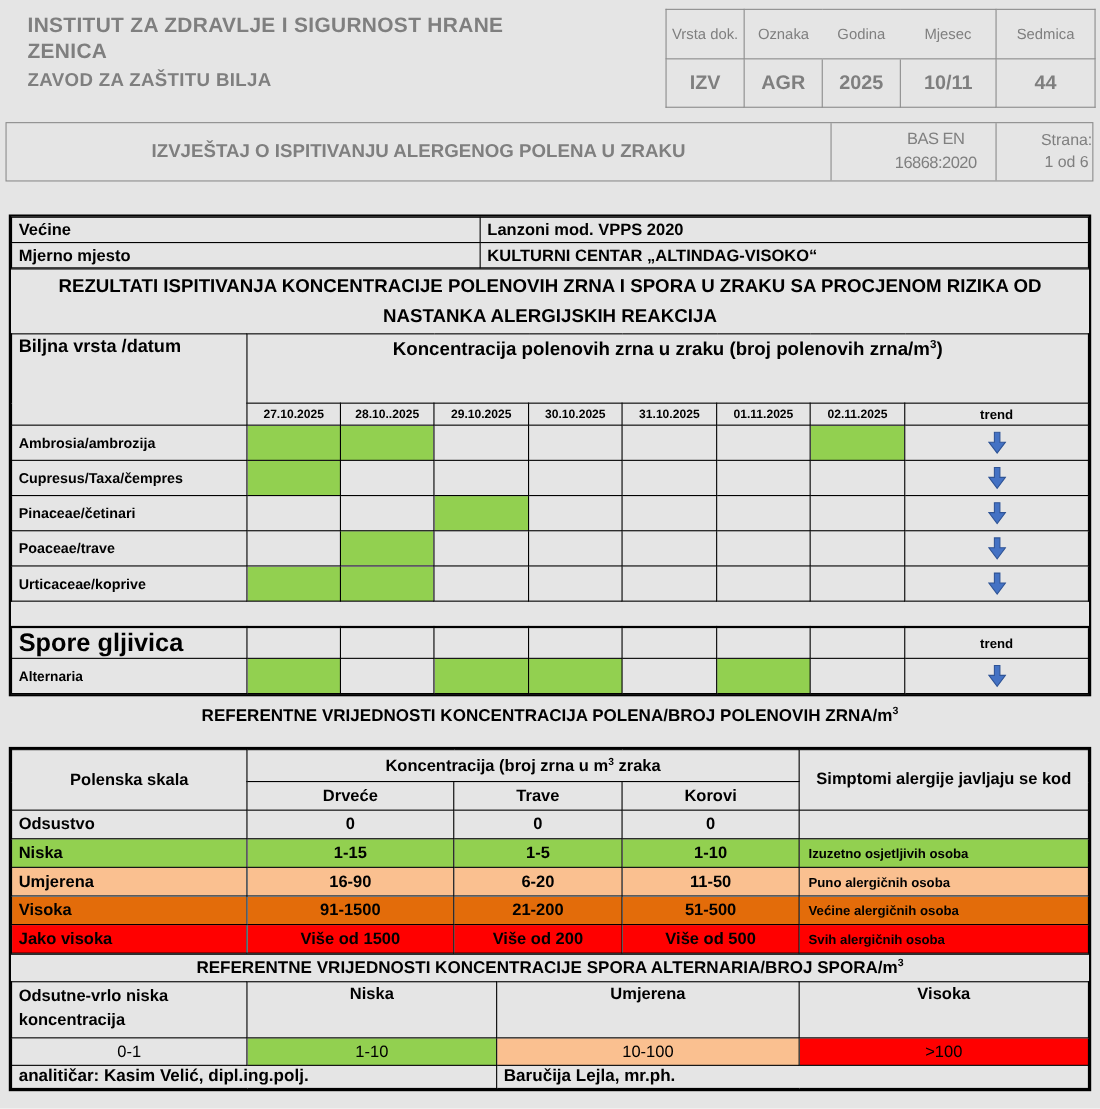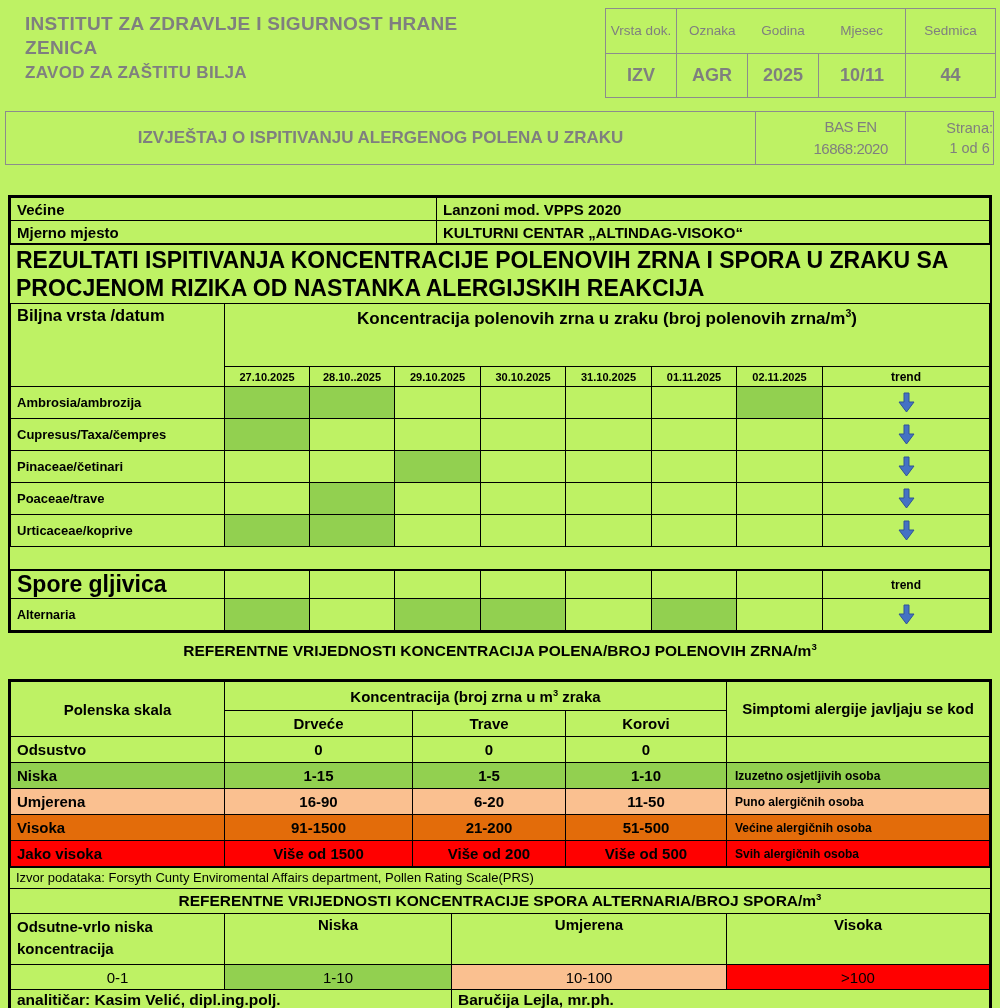--- a/index.html
+++ b/index.html
@@ -1,16 +1,16 @@
 <!DOCTYPE html>
 <html style="--green: #92D050; --peach: #FAC090; --orange: #E36C0A; --red: #FF0000; --arrow-blue: #4472C4; --arrow-blue-dark: #2F5496; --gray-text: #7F7F7F; --border-gray: #8C8C8C;"><head>
 <meta charset="utf-8">
 <style>
   html,body{margin:0;padding:0;background:#fff;}
-  .page{position:relative;width:1000px;height:1008px;background:#bef264;overflow:hidden;
+  .page{position:relative;width:1000px;height:1008px;background:#e5e5e5;overflow:hidden;
         font-family:"Liberation Sans",sans-serif;color:#000;}
 
   
   .institute{position:absolute;left:25px;top:12px;width:570px;color:var(--gray-text);font-weight:bold;}
   .institute .l1{font-size:19px;line-height:24px;letter-spacing:.3px;}
   .institute .l3{font-size:17px;line-height:25px;letter-spacing:.3px;}
 
   table.docinfo{position:absolute;left:605px;top:8px;width:390px;border-collapse:collapse;
         table-layout:fixed;color:var(--gray-text);}
   table.docinfo td{border:1.5px solid var(--border-gray);text-align:center;vertical-align:middle;padding:0;}
@@ -27,22 +27,22 @@
         font-size:15px;line-height:22px;letter-spacing:-.5px;border-right:1.5px solid var(--border-gray);}
   .tb-page{flex:1;display:flex;flex-direction:column;justify-content:center;text-align:center;
         font-size:14.5px;line-height:20px;}
 
   
   .mainwrap{position:absolute;left:8px;top:195px;width:980px;border:2px solid #000;}
   table.t{border-collapse:collapse;table-layout:fixed;width:100%;}
   table.t td{border:1px solid #000;padding:0 4px;vertical-align:middle;overflow:hidden;}
 
   #tableA td{height:22px;font-weight:bold;font-size:15px;padding-left:6px;}
-  .rez-heading{border-top:1px solid #000;font-weight:bold;font-size:23px;
-        line-height:28px;padding:1px 6px;}
+  .rez-heading{border-top:1px solid #000;font-weight:bold;font-size:17px;text-align:center;
+        line-height:28px;padding:1px 24px;}
 
   #tableB td.bvd{vertical-align:top;font-weight:bold;font-size:16.5px;padding:2px 2px 0 6px;}
   #tableB td.conc{height:59px;vertical-align:top;text-align:center;font-weight:bold;font-size:17px;padding-top:3px;}
   #tableB td.date{height:19px;padding:0;text-align:center;font-size:11px;font-weight:bold;margin-top:26px;}
   #tableB td.trendhdr{text-align:center;font-size:12px;font-weight:bold;padding:0;}
   #tableB td.sp-name{height:31px;font-size:13px;font-weight:bold;padding-left:6px;}
   #tableB td.cell{padding:0;}
   td.cell[data-filled="1"]{background:var(--green);}
   #tableB td.trendcell{text-align:center;padding:0;}
   #tableB td.spacer{height:22px;border-left:none;border-right:none;border-top:1px solid #000;
@@ -325,21 +325,20 @@
       <tr data-color="red">
         <td class="scale">Jako visoka</td>
         <td class="num">Više od 1500</td>
         <td class="num">Više od 200</td>
         <td class="num">Više od 500</td>
         <td class="sympt">Svih alergičnih osoba</td>
       </tr>
     </tbody>
       </table>
 
-    <div class="source-note">Izvor podataka: Forsyth Cunty Enviromental Affairs department, Pollen Rating Scale(PRS)</div>
 
     <div class="ref2-title"><span>REFERENTNE VRIJEDNOSTI KONCENTRACIJE SPORA ALTERNARIA/BROJ SPORA/m</span><sup>3</sup></div>
 
     <table class="t" id="altTable">
       <colgroup>
           <col style="width:214px">
           <col style="width:227px">
           <col style="width:275px">
           <col>
         </colgroup>

